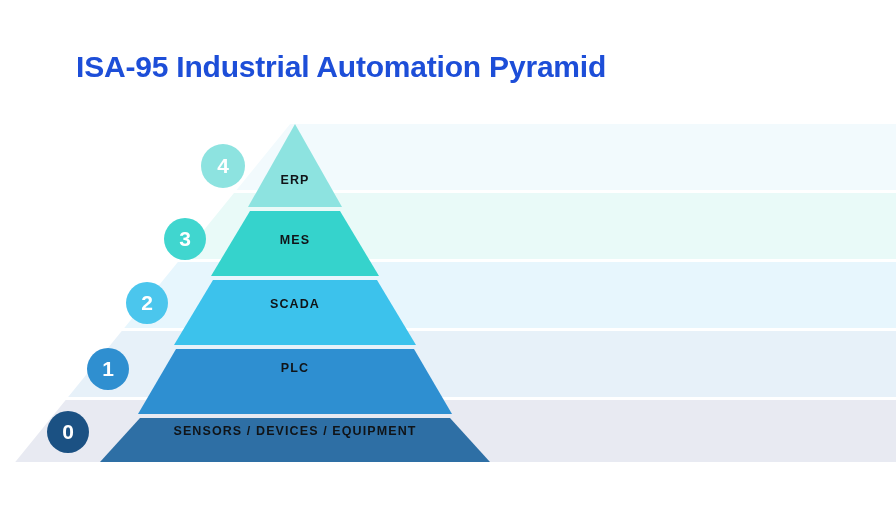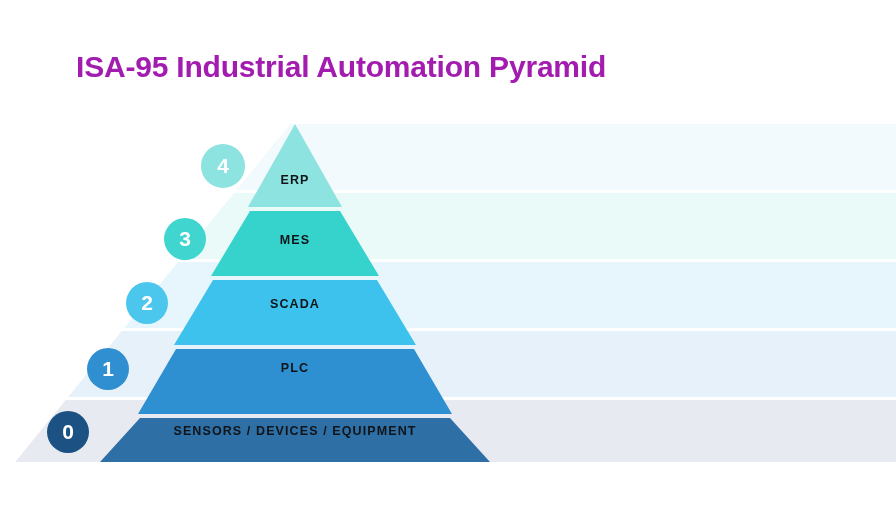--- a/index.html
+++ b/index.html
@@ -21,21 +21,21 @@
     background: #ffffff;
   }
   #title {
     position: absolute;
     left: 76px;
     top: 50px;
     font-family: "Liberation Sans", sans-serif;
     font-size: 30px;
     font-weight: bold;
     letter-spacing: -0.2px;
-    color: #a21caf;
+    color: #1d4ed8;
     white-space: nowrap;
   }
   #diagram {
     position: absolute;
     left: 0;
     top: 0;
     width: 896px;
     height: 512px;
   }
   .lvl-label {

